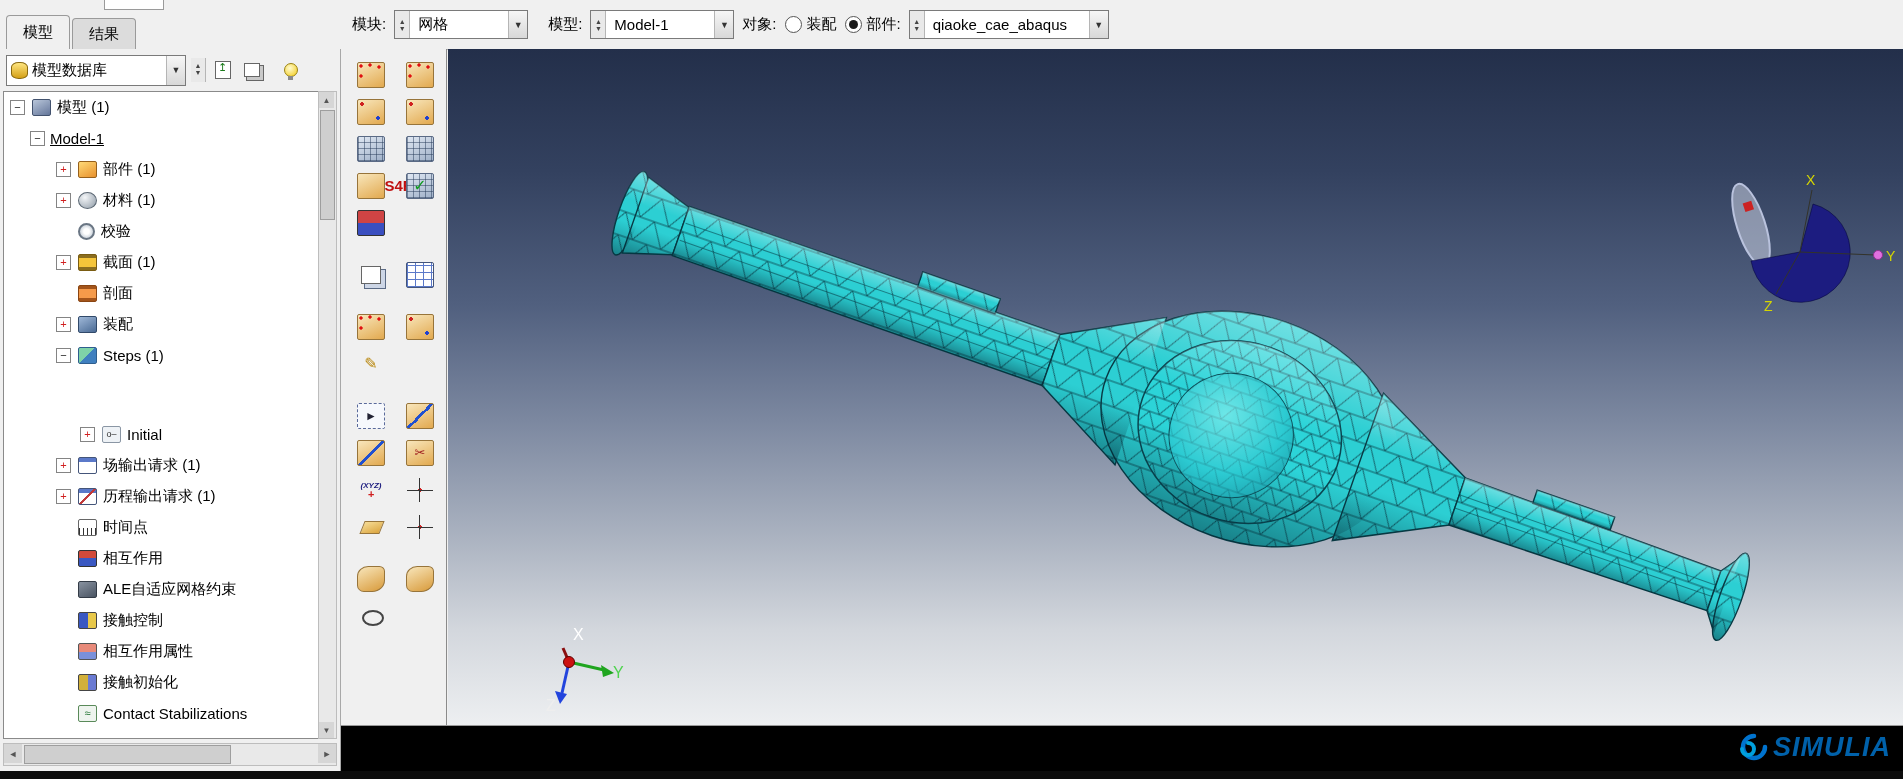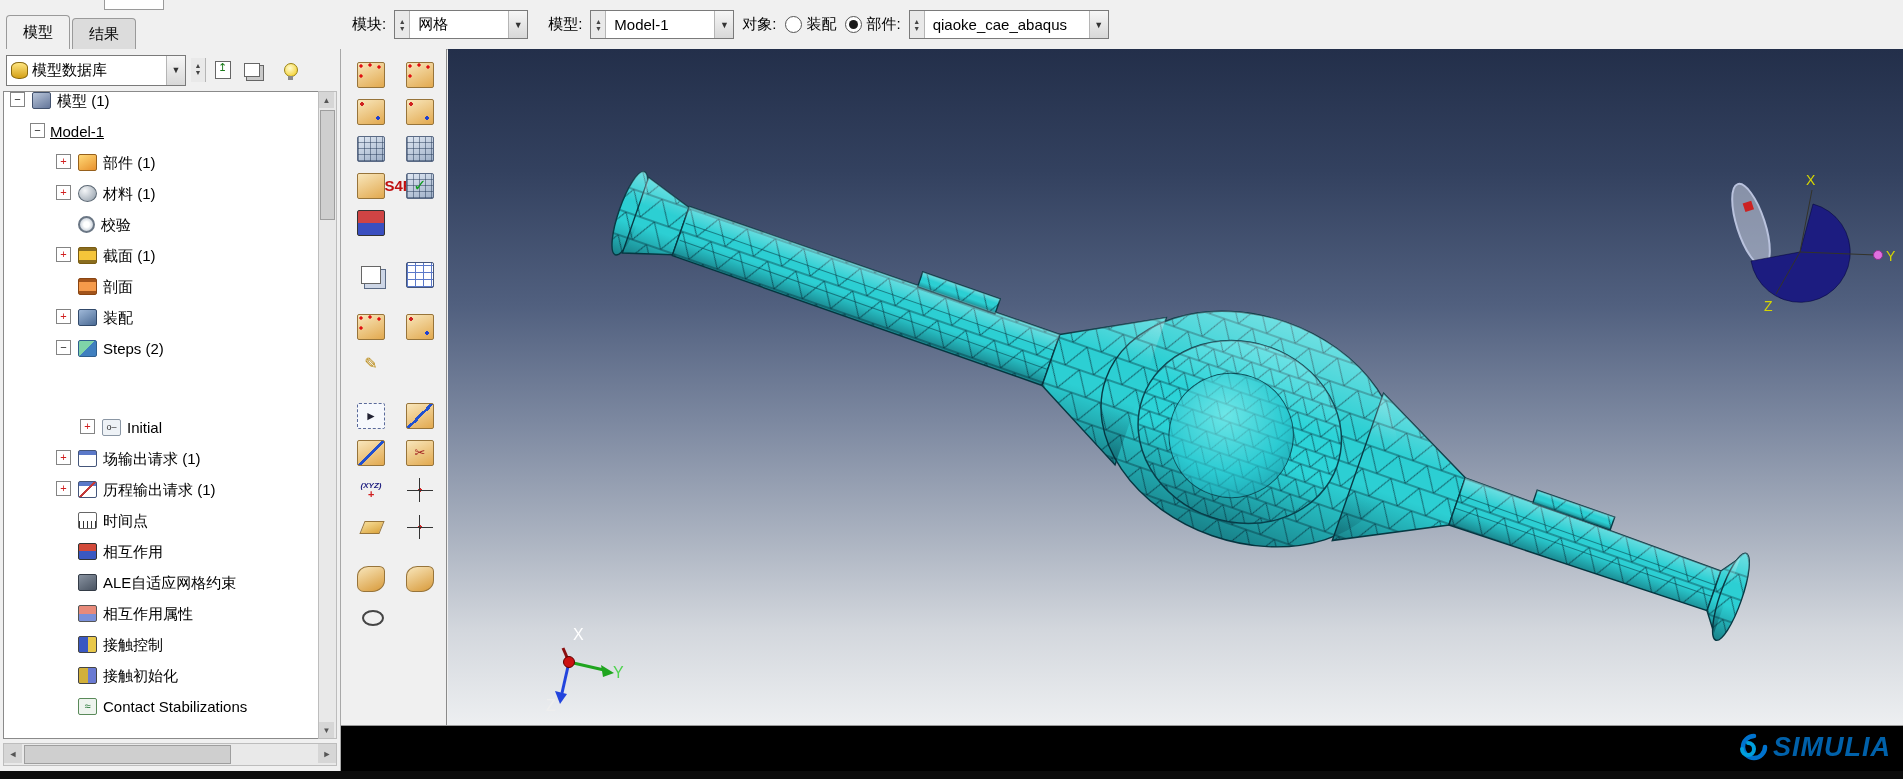--- a/index.html
+++ b/index.html
@@ -35,21 +35,21 @@
   .dbval{flex:1;display:flex;align-items:center;white-space:nowrap;overflow:hidden;}
   .sbtn{width:22px;height:24px;display:flex;align-items:center;justify-content:center;background:#f0f0f0;
         border:1px solid transparent;font-size:12px;color:#333;}
   .pageicon{width:14px;height:16px;background:#fff;border:1px solid #666;position:relative;}
   .pageicon::after{content:"↥";position:absolute;left:2px;top:-1px;font-size:11px;color:#1a7a1a;}
   .sheetsicon{width:14px;height:12px;background:#fff;border:1px solid #666;box-shadow:3px 3px 0 #c9c9c9,3px 3px 0 1px #666;}
   .bulb{width:12px;height:12px;border-radius:50%;background:radial-gradient(circle at 40% 35%,#fffbd0,#f2c913);
         border:1px solid #9a8210;position:relative;}
   .bulb::after{content:"";position:absolute;left:3px;top:12px;width:5px;height:4px;background:#8a8a8a;}
   .treewrap{position:absolute;left:3px;top:42px;width:315px;bottom:32px;background:#fff;border:1px solid #8a8a8a;overflow:hidden;}
-  .trow{height:31px;display:flex;cursor:default;white-space:nowrap;}
+  .trow{height:31px;display:flex;align-items:center;cursor:default;white-space:nowrap;}
   .lv0{padding-left:6px;} .lv1{padding-left:26px;} .lv2{padding-left:52px;} .lv3{padding-left:76px;margin-top:48px;}
   .exp{width:13px;height:13px;flex:none;margin-right:5px;border:1px solid #848484;background:#fff;
        display:flex;align-items:center;justify-content:center;font-size:11px;line-height:11px;color:#222;}
   .exp.minus::before{content:"−";} .exp.plus::before{content:"+";}
   .exp.none{visibility:hidden;}
   .ti{width:17px;height:15px;margin:0 6px 0 2px;flex:none;position:relative;border-radius:2px;}
   .tlabel{overflow:hidden;text-overflow:ellipsis;}
   .tlabel.und{text-decoration:underline;}
   
   .ic-models{background:linear-gradient(150deg,#b9c6da,#64769a);border:1px solid #42526e;}
@@ -230,21 +230,21 @@
       <span class="tlabel">剖面</span>
     </div>
     <div class="trow lv2">
       <span class="exp plus"></span>
       <span class="ti ic-assembly"></span>
       <span class="tlabel">装配</span>
     </div>
     <div class="trow lv2">
       <span class="exp minus"></span>
       <span class="ti ic-steps"></span>
-      <span class="tlabel">Steps (2)</span>
+      <span class="tlabel">Steps (1)</span>
     </div>
     <div class="trow lv3">
       <span class="exp plus"></span>
       <span class="ti ic-step-initial"></span>
       <span class="tlabel">Initial</span>
     </div>
     <div class="trow lv2">
       <span class="exp plus"></span>
       <span class="ti ic-field-output-requests"></span>
       <span class="tlabel">场输出请求 (1)</span>
@@ -264,27 +264,27 @@
       <span class="ti ic-interactions"></span>
       <span class="tlabel">相互作用</span>
     </div>
     <div class="trow lv2">
       <span class="exp none"></span>
       <span class="ti ic-ale-adaptive-mesh-constraints"></span>
       <span class="tlabel">ALE自适应网格约束</span>
     </div>
     <div class="trow lv2">
       <span class="exp none"></span>
+      <span class="ti ic-contact-controls"></span>
+      <span class="tlabel">接触控制</span>
+    </div>
+    <div class="trow lv2">
+      <span class="exp none"></span>
       <span class="ti ic-interaction-properties"></span>
       <span class="tlabel">相互作用属性</span>
-    </div>
-    <div class="trow lv2">
-      <span class="exp none"></span>
-      <span class="ti ic-contact-controls"></span>
-      <span class="tlabel">接触控制</span>
     </div>
     <div class="trow lv2">
       <span class="exp none"></span>
       <span class="ti ic-contact-initializations"></span>
       <span class="tlabel">接触初始化</span>
     </div>
     <div class="trow lv2">
       <span class="exp none"></span>
       <span class="ti ic-contact-stabilizations"></span>
       <span class="tlabel">Contact Stabilizations</span>

